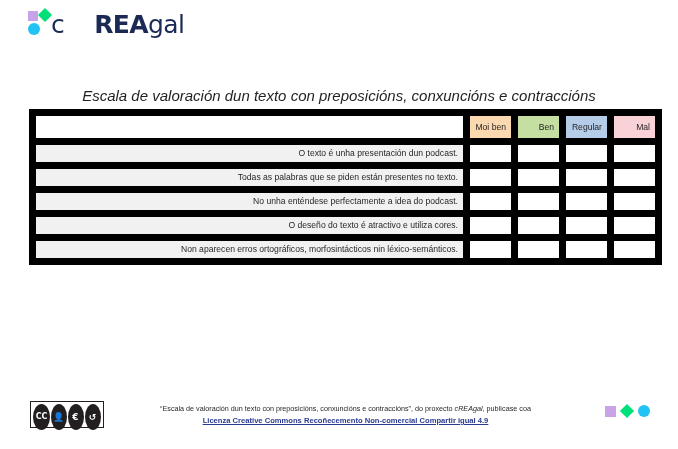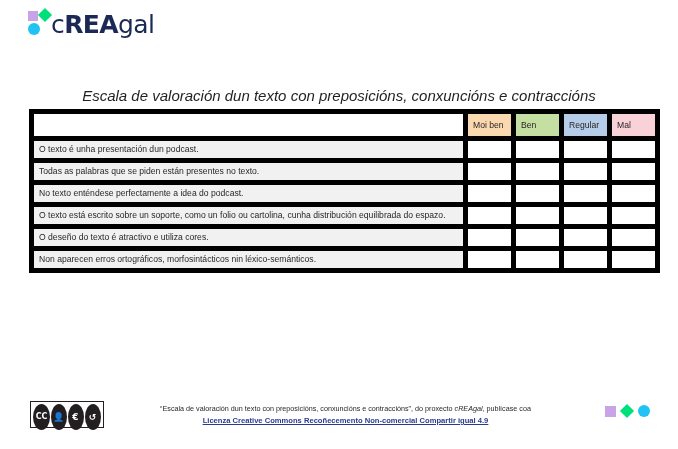--- a/index.html
+++ b/index.html
@@ -64,20 +64,21 @@
     line-height: 25px;
     letter-spacing: -0.6px;
     color: #1b2a55;
     position: relative;
     left: -2px;
     bottom: 1px;
     white-space: nowrap;
   }
   .logo-text .lt-strong {
     font-weight: 600;
+    margin-left: 30px;
   }
 
   
   .doc-title {
     position: absolute;
     left: 0;
     right: 0;
     top: 90px;
     text-align: center;
     font-style: italic;
@@ -90,27 +91,27 @@
   .scale-table {
     position: absolute;
     left: 29px;
     top: 109px;
     width: 626px;
     border-collapse: collapse;
     table-layout: fixed;
   }
   .scale-table td,
   .scale-table th {
-    border: 5px solid #000000;
+    border: 7px solid #000000;
     font-size: 8.6px;
     line-height: 11px;
     padding: 3px 5px;
     vertical-align: middle;
     font-weight: normal;
-    text-align: left;
+    text-align: right;
   }
   .col-statement { width: 434px; }
   .col-rating    { width: 48px; }
 
   .hdr-blank {
     background: #ffffff;
     height: 16px;
   }
   .hdr-rating {
     text-align: center;
@@ -276,28 +277,21 @@
       <td class="cell-mark"></td>
     </tr>
     <tr>
       <td class="cell-statement">Todas as palabras que se piden están presentes no texto.</td>
       <td class="cell-mark"></td>
       <td class="cell-mark"></td>
       <td class="cell-mark"></td>
       <td class="cell-mark"></td>
     </tr>
     <tr>
-      <td class="cell-statement">No texto enténdese perfectamente a idea do podcast.</td>
-      <td class="cell-mark"></td>
-      <td class="cell-mark"></td>
-      <td class="cell-mark"></td>
-      <td class="cell-mark"></td>
-    </tr>
-    <tr>
-      <td class="cell-statement">O texto está escrito sobre un soporte, como un folio ou cartolina, cunha distribución equilibrada do espazo.</td>
+      <td class="cell-statement">No unha enténdese perfectamente a idea do podcast.</td>
       <td class="cell-mark"></td>
       <td class="cell-mark"></td>
       <td class="cell-mark"></td>
       <td class="cell-mark"></td>
     </tr>
     <tr>
       <td class="cell-statement">O deseño do texto é atractivo e utiliza cores.</td>
       <td class="cell-mark"></td>
       <td class="cell-mark"></td>
       <td class="cell-mark"></td>

